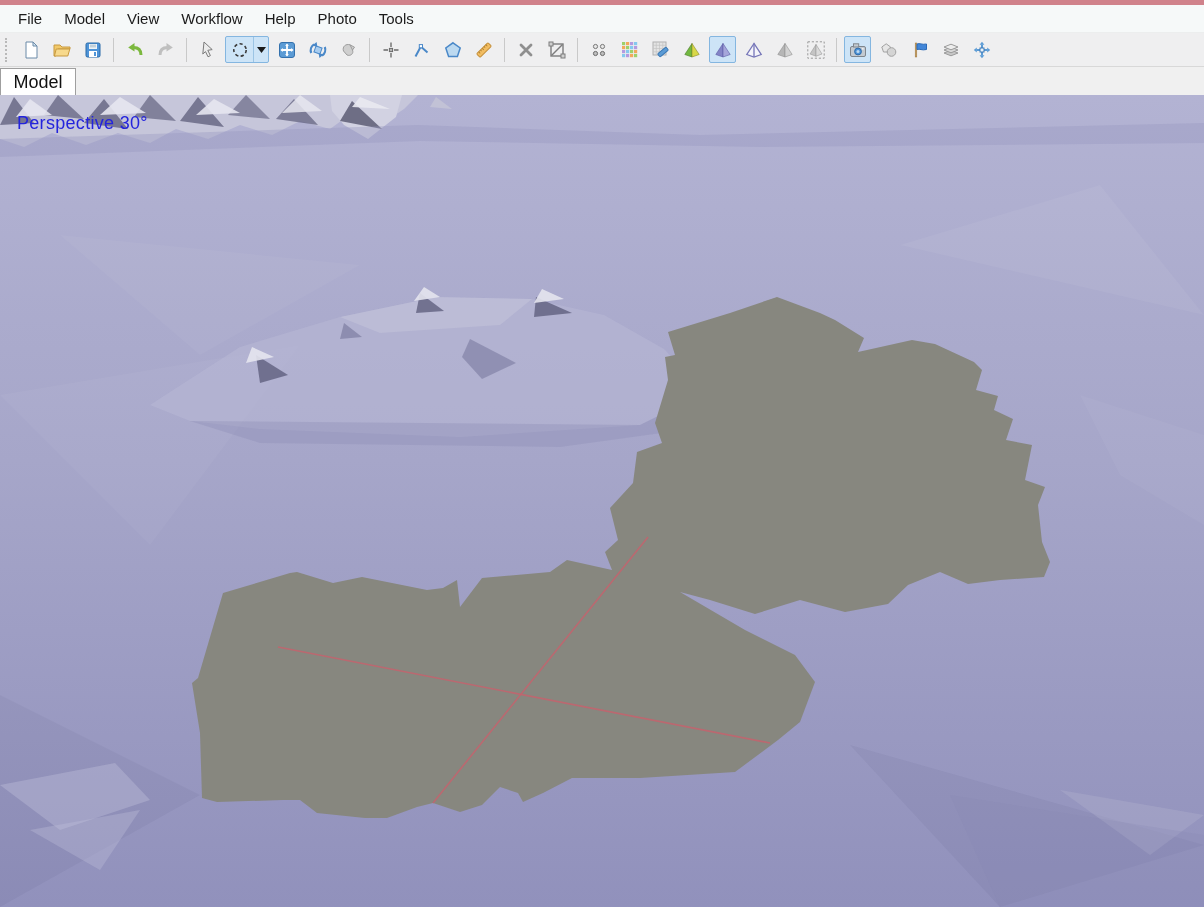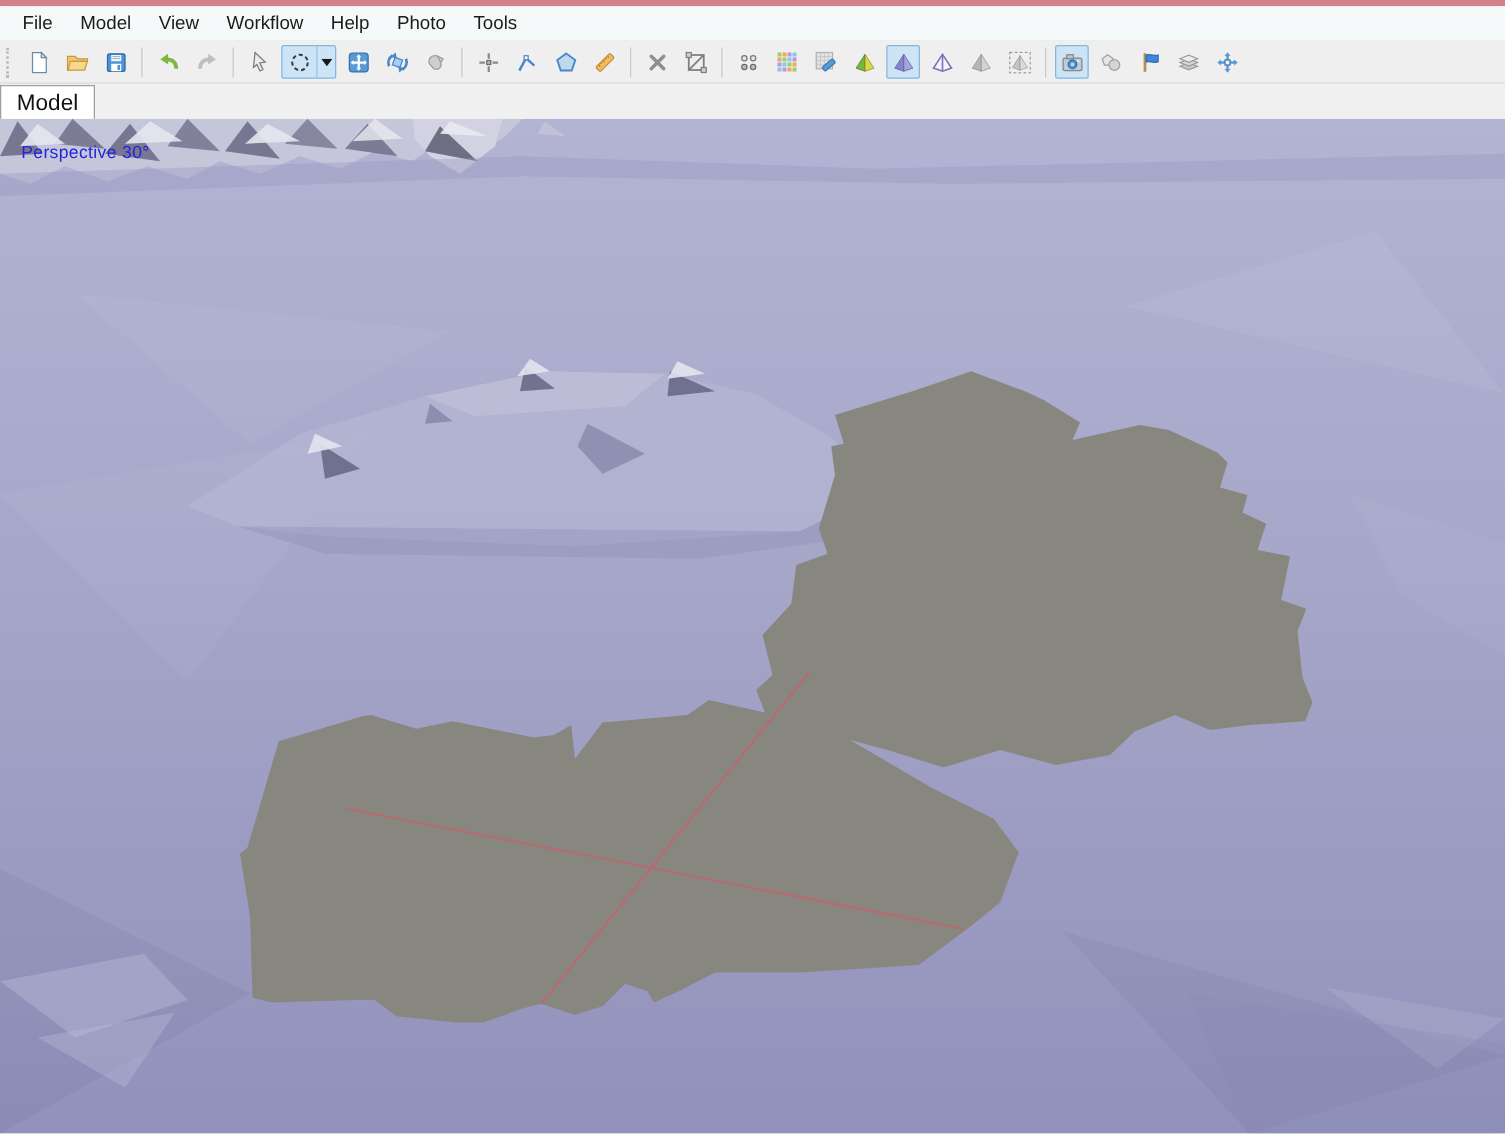--- a/index.html
+++ b/index.html
@@ -24,21 +24,21 @@
   .tbtn-group .cell.caret { width:15px; border-left:1px solid #9cc4e4; }
   .tbtn svg, .tbtn-group svg { display:block; }
 
   
   .tabbar { height:28px; background:#f0f0f0; display:flex; align-items:flex-end; flex:0 0 auto; }
   .tab { height:27px; min-width:76px; background:#ffffff; border:1px solid #9f9f9f; border-bottom:none; display:flex; align-items:center; justify-content:center; font-size:18px; color:#111; }
 
   
   .viewport { position:relative; width:1204px; height:812px; flex:0 0 auto; overflow:hidden; }
   .viewport svg.scene { position:absolute; left:0; top:0; }
-  .proj-label { position:absolute; left:17px; top:18px; font-size:14px; color:#2424dd; letter-spacing:.3px; }
+  .proj-label { position:absolute; left:17px; top:18px; font-size:18px; color:#2424dd; letter-spacing:.3px; }
   .gray-shape { fill:#87877f; }
   .red-line { stroke:#c4636d; stroke-width:1.6; fill:none; opacity:.85; }
 </style>
 </head>
 <body>
 
 <div id="app">
 
   <div class="top-stripe"></div>
 

